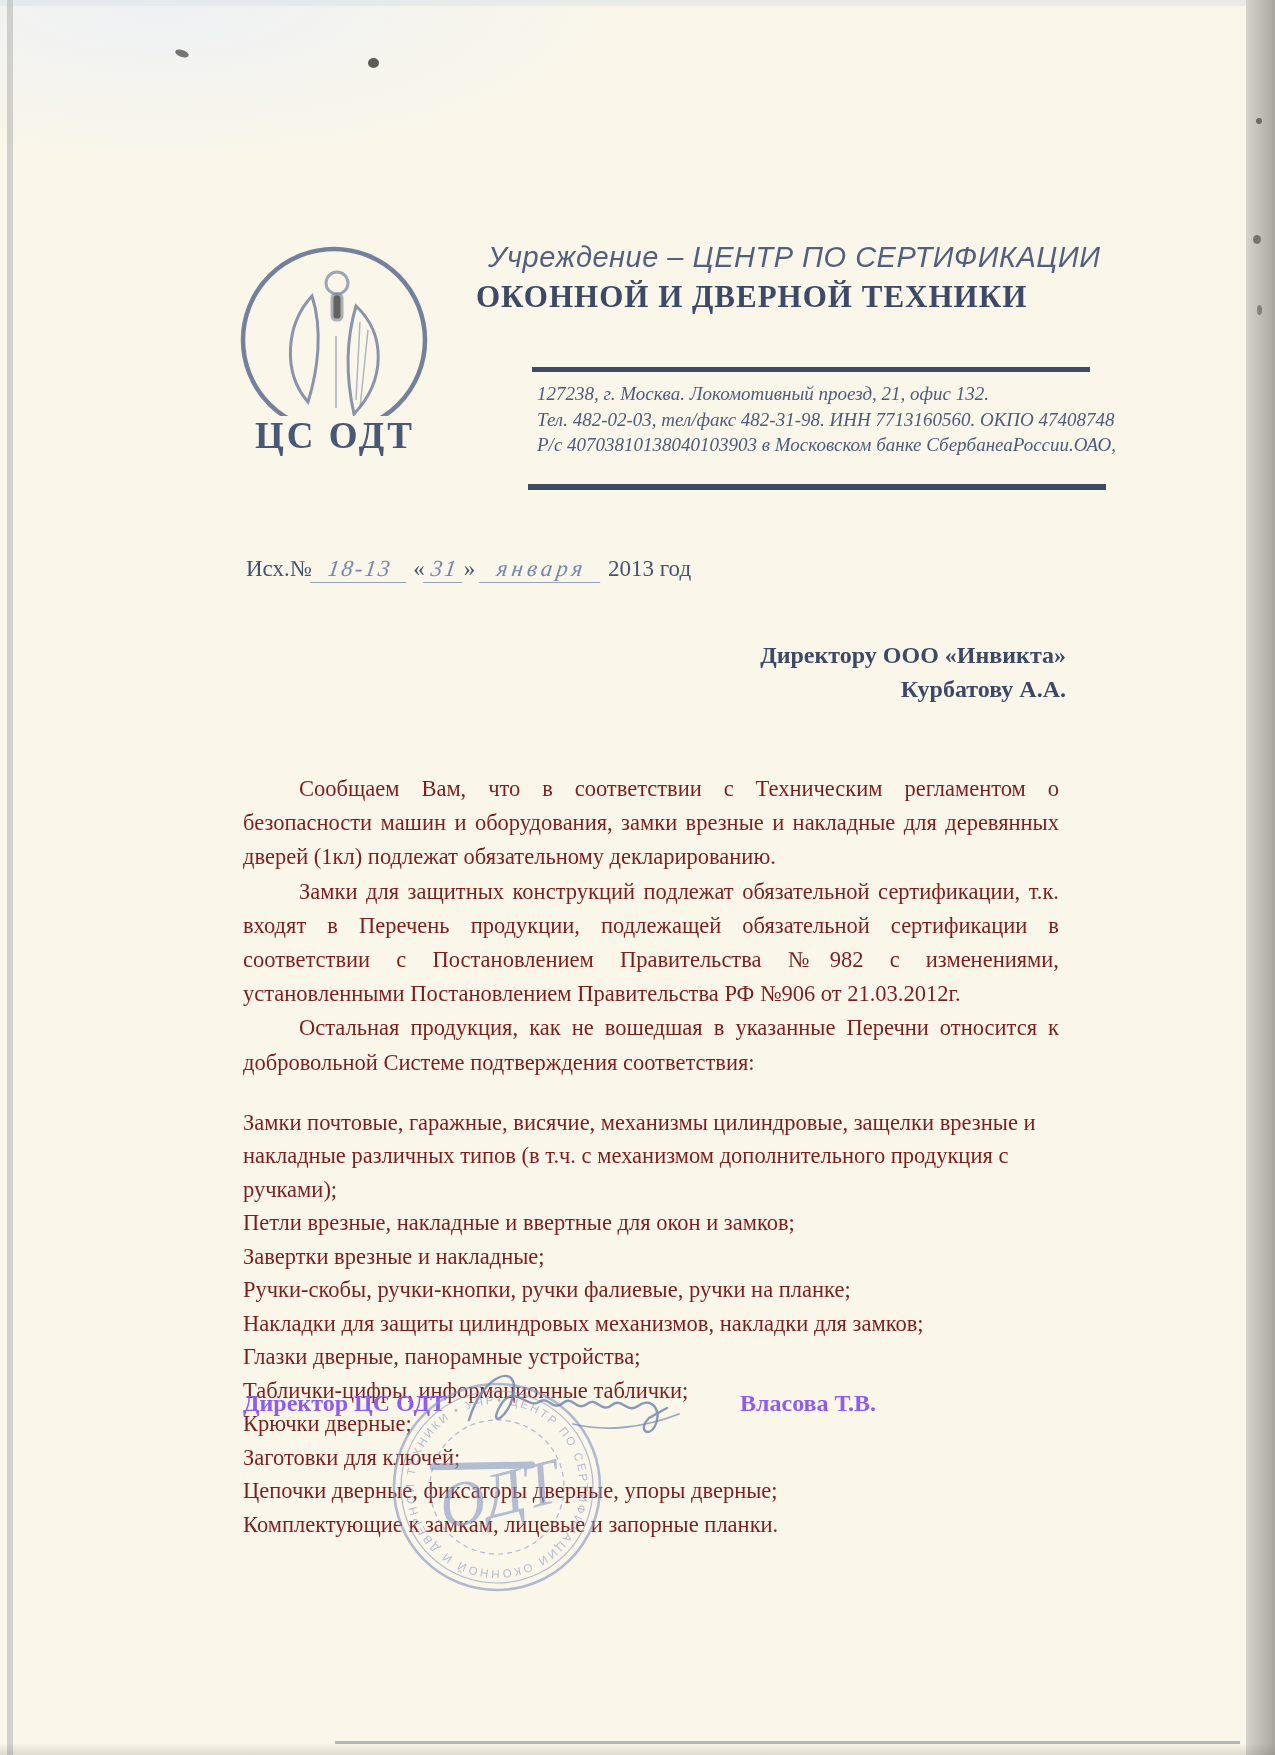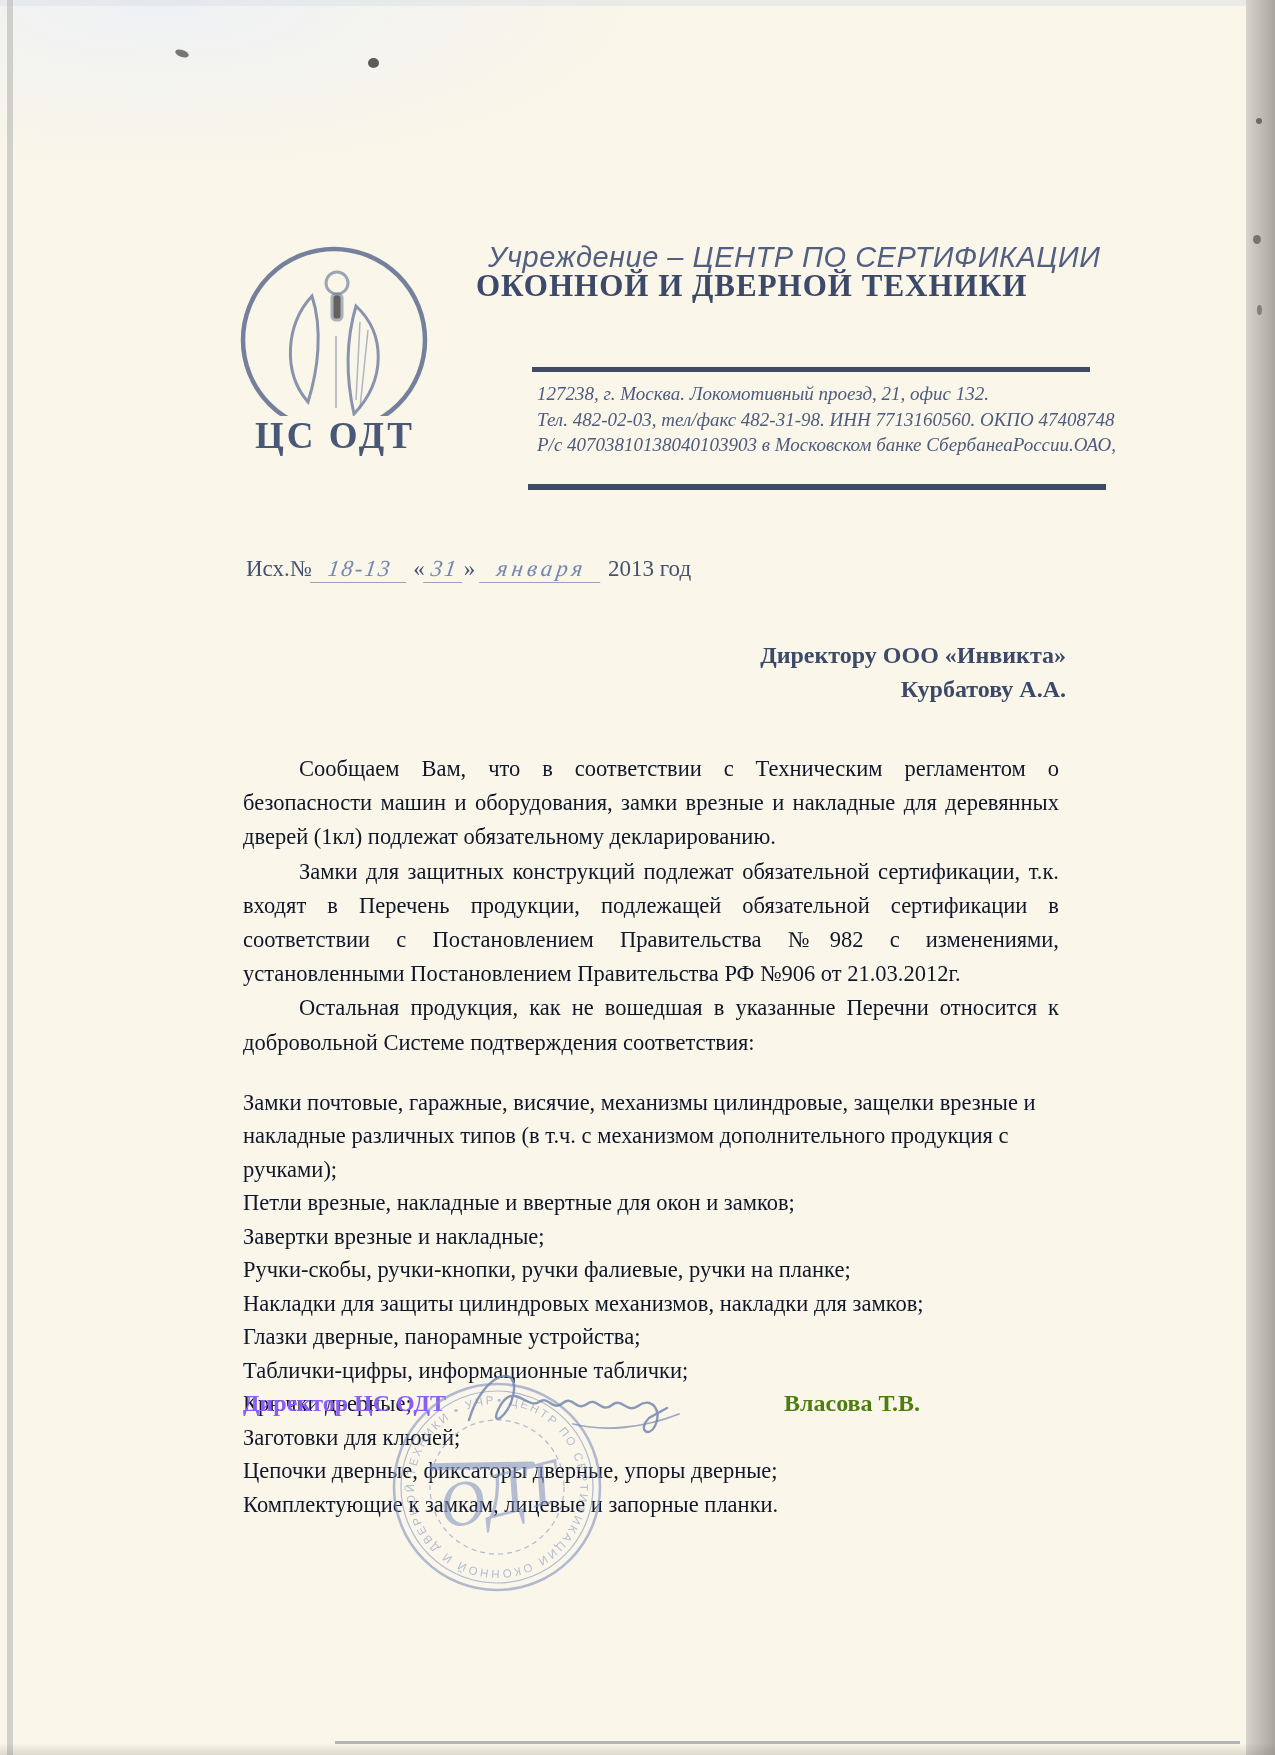--- a/index.html
+++ b/index.html
@@ -24,21 +24,21 @@
   .speck{position:absolute;border-radius:50%;}
 
   
   .logo{position:absolute;left:228px;top:238px;width:216px;height:222px;}
   .org-type{
     position:absolute;left:488px;top:241px;width:600px;
     font-family:"Liberation Sans", sans-serif;font-style:italic;
     font-size:29px;letter-spacing:.5px;color:#525f80;white-space:nowrap;
   }
   .org-name{
-    position:absolute;left:476px;top:268px;width:620px;
+    position:absolute;left:476px;top:279px;width:620px;
     font-weight:bold;font-size:31px;letter-spacing:1px;color:#3c4969;white-space:nowrap;
   }
   .rule{position:absolute;background:#3f4a63;}
   .rule-1{left:532px;top:367px;width:558px;height:5px;}
   .rule-2{left:528px;top:484px;width:578px;height:6px;}
   .address{
     position:absolute;left:537px;top:381px;width:575px;
     font-style:italic;font-size:19px;line-height:25.5px;color:#4d5b7e;
   }
   .address div{white-space:nowrap;}
@@ -52,30 +52,30 @@
   .u{border-bottom:1.5px solid #93a0bf;padding:0 16px;}
 
   
   .addressee{
     position:absolute;left:698px;top:638px;width:368px;text-align:right;
     font-weight:bold;font-size:24px;line-height:34px;color:#3c4969;
   }
 
   
   .body-text{
-    position:absolute;left:243px;top:752px;width:816px;
-    font-size:22.5px;line-height:34.2px;text-align:justify;color:#0f172a;
+    position:absolute;left:243px;top:772px;width:816px;
+    font-size:22.5px;line-height:34.2px;text-align:justify;color:#7f1d1d;
   }
   .body-text p{margin:0;text-indent:56px;}
   .product-list{list-style:none;margin:26px 0 0 0;padding:0;text-align:left;}
   .product-list li{line-height:33.5px;}
 
   
   .sig-title{position:absolute;left:243px;top:1390px;font-weight:bold;font-size:24px;color:#8b5cf6;}
-  .sig-name{position:absolute;left:740px;top:1390px;font-weight:bold;font-size:24px;color:#4d7c0f;margin-left:44px;}
+  .sig-name{position:absolute;left:740px;top:1390px;font-weight:bold;font-size:24px;color:#8b5cf6;}
   .sig-svg{position:absolute;left:455px;top:1358px;z-index:3;}
   .stamp-svg{position:absolute;left:388px;top:1378px;z-index:2;}
 </style>
 </head>
 <body>
 
 <div class="page">
 
   <div class="top-tint"></div>
   <div class="top-line"></div>

